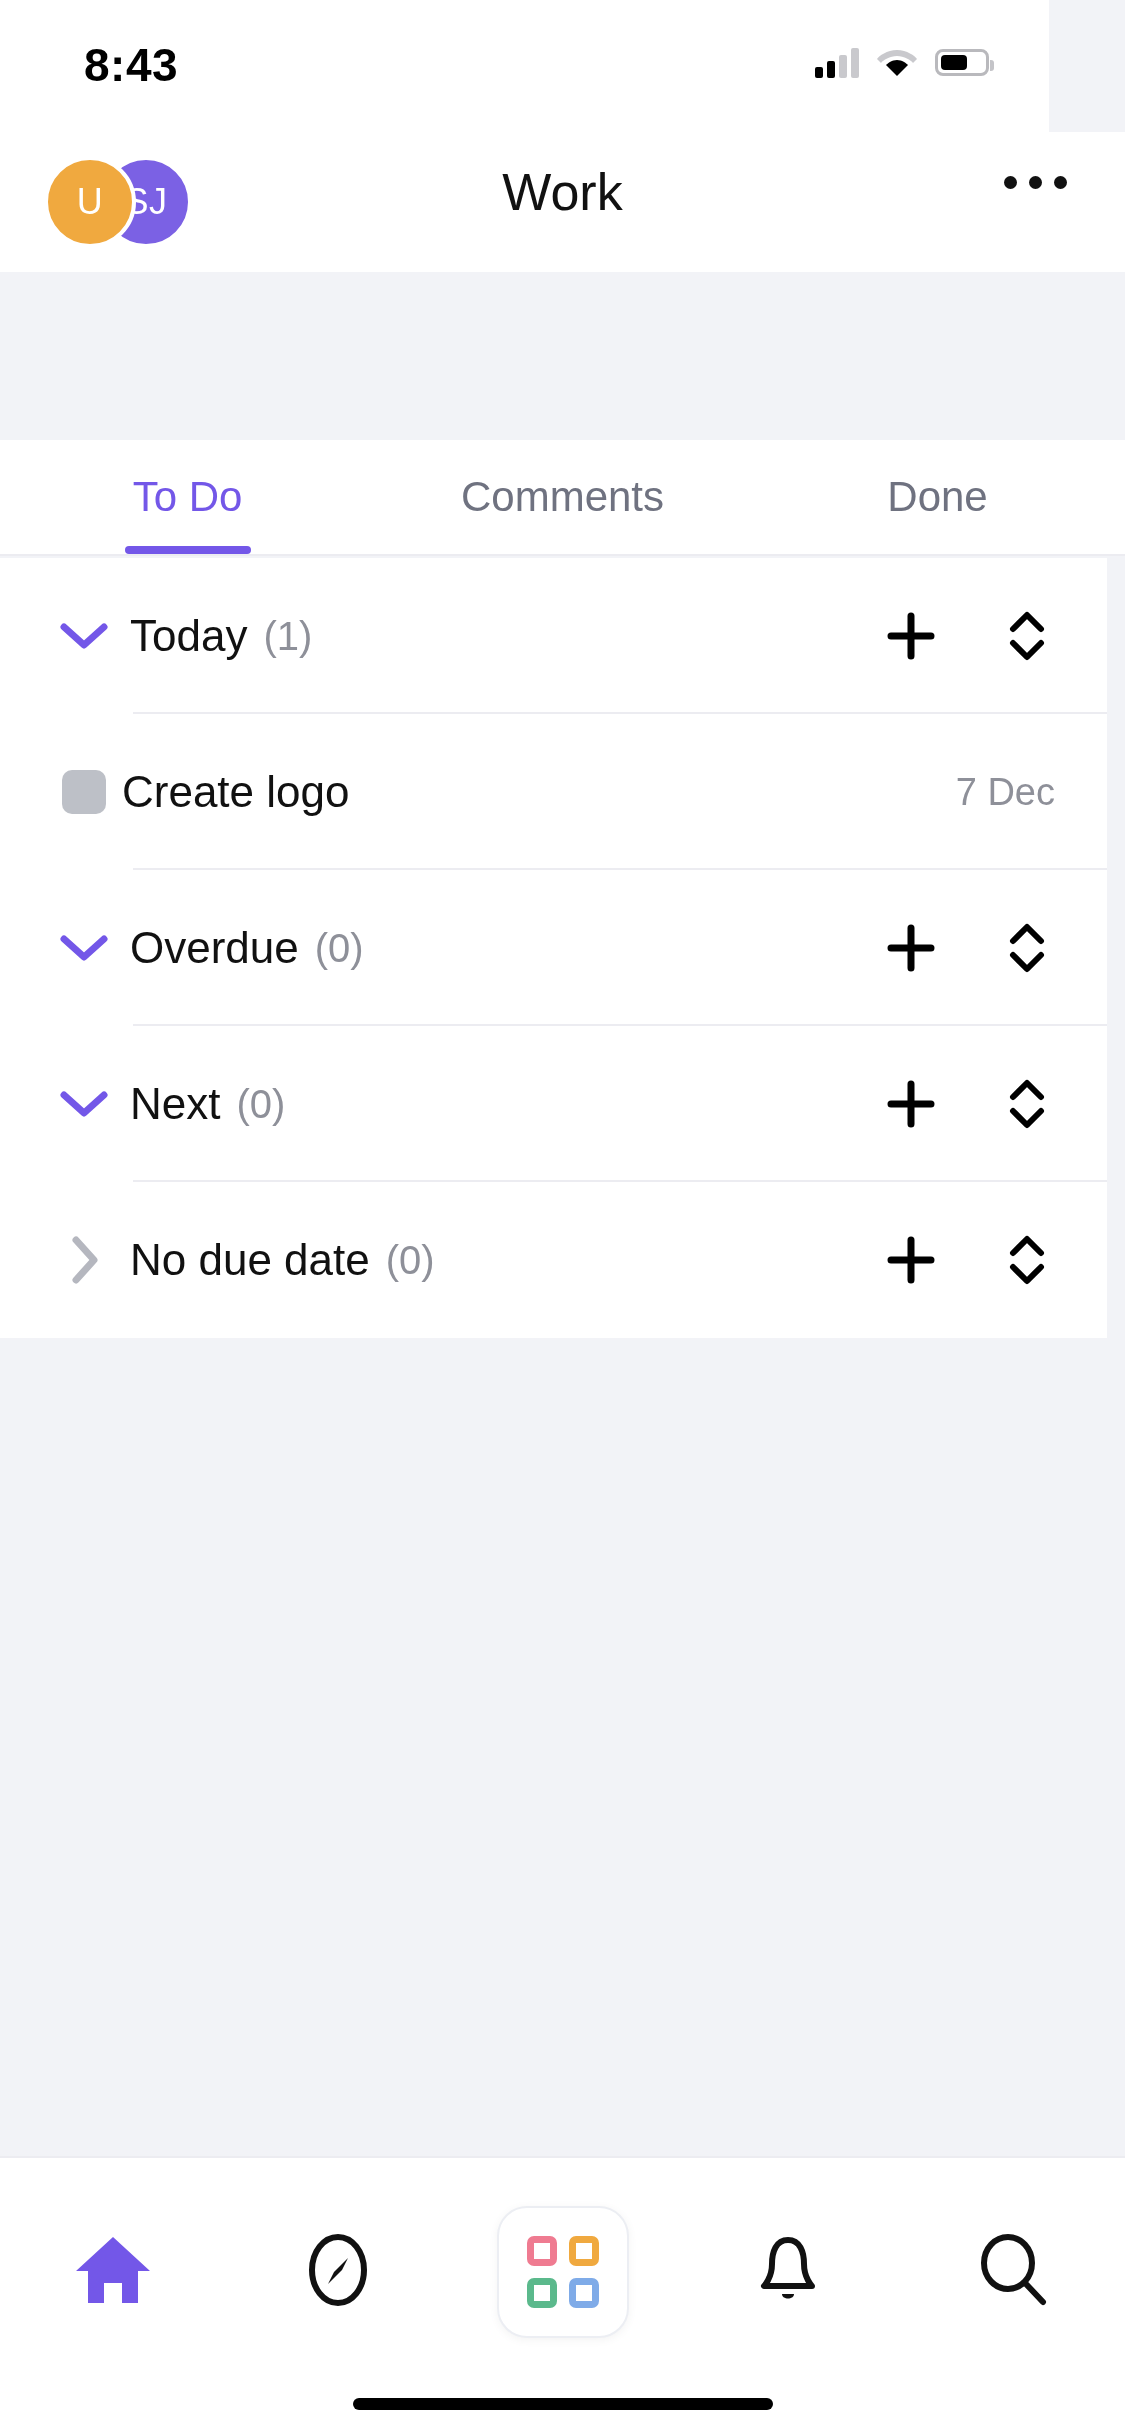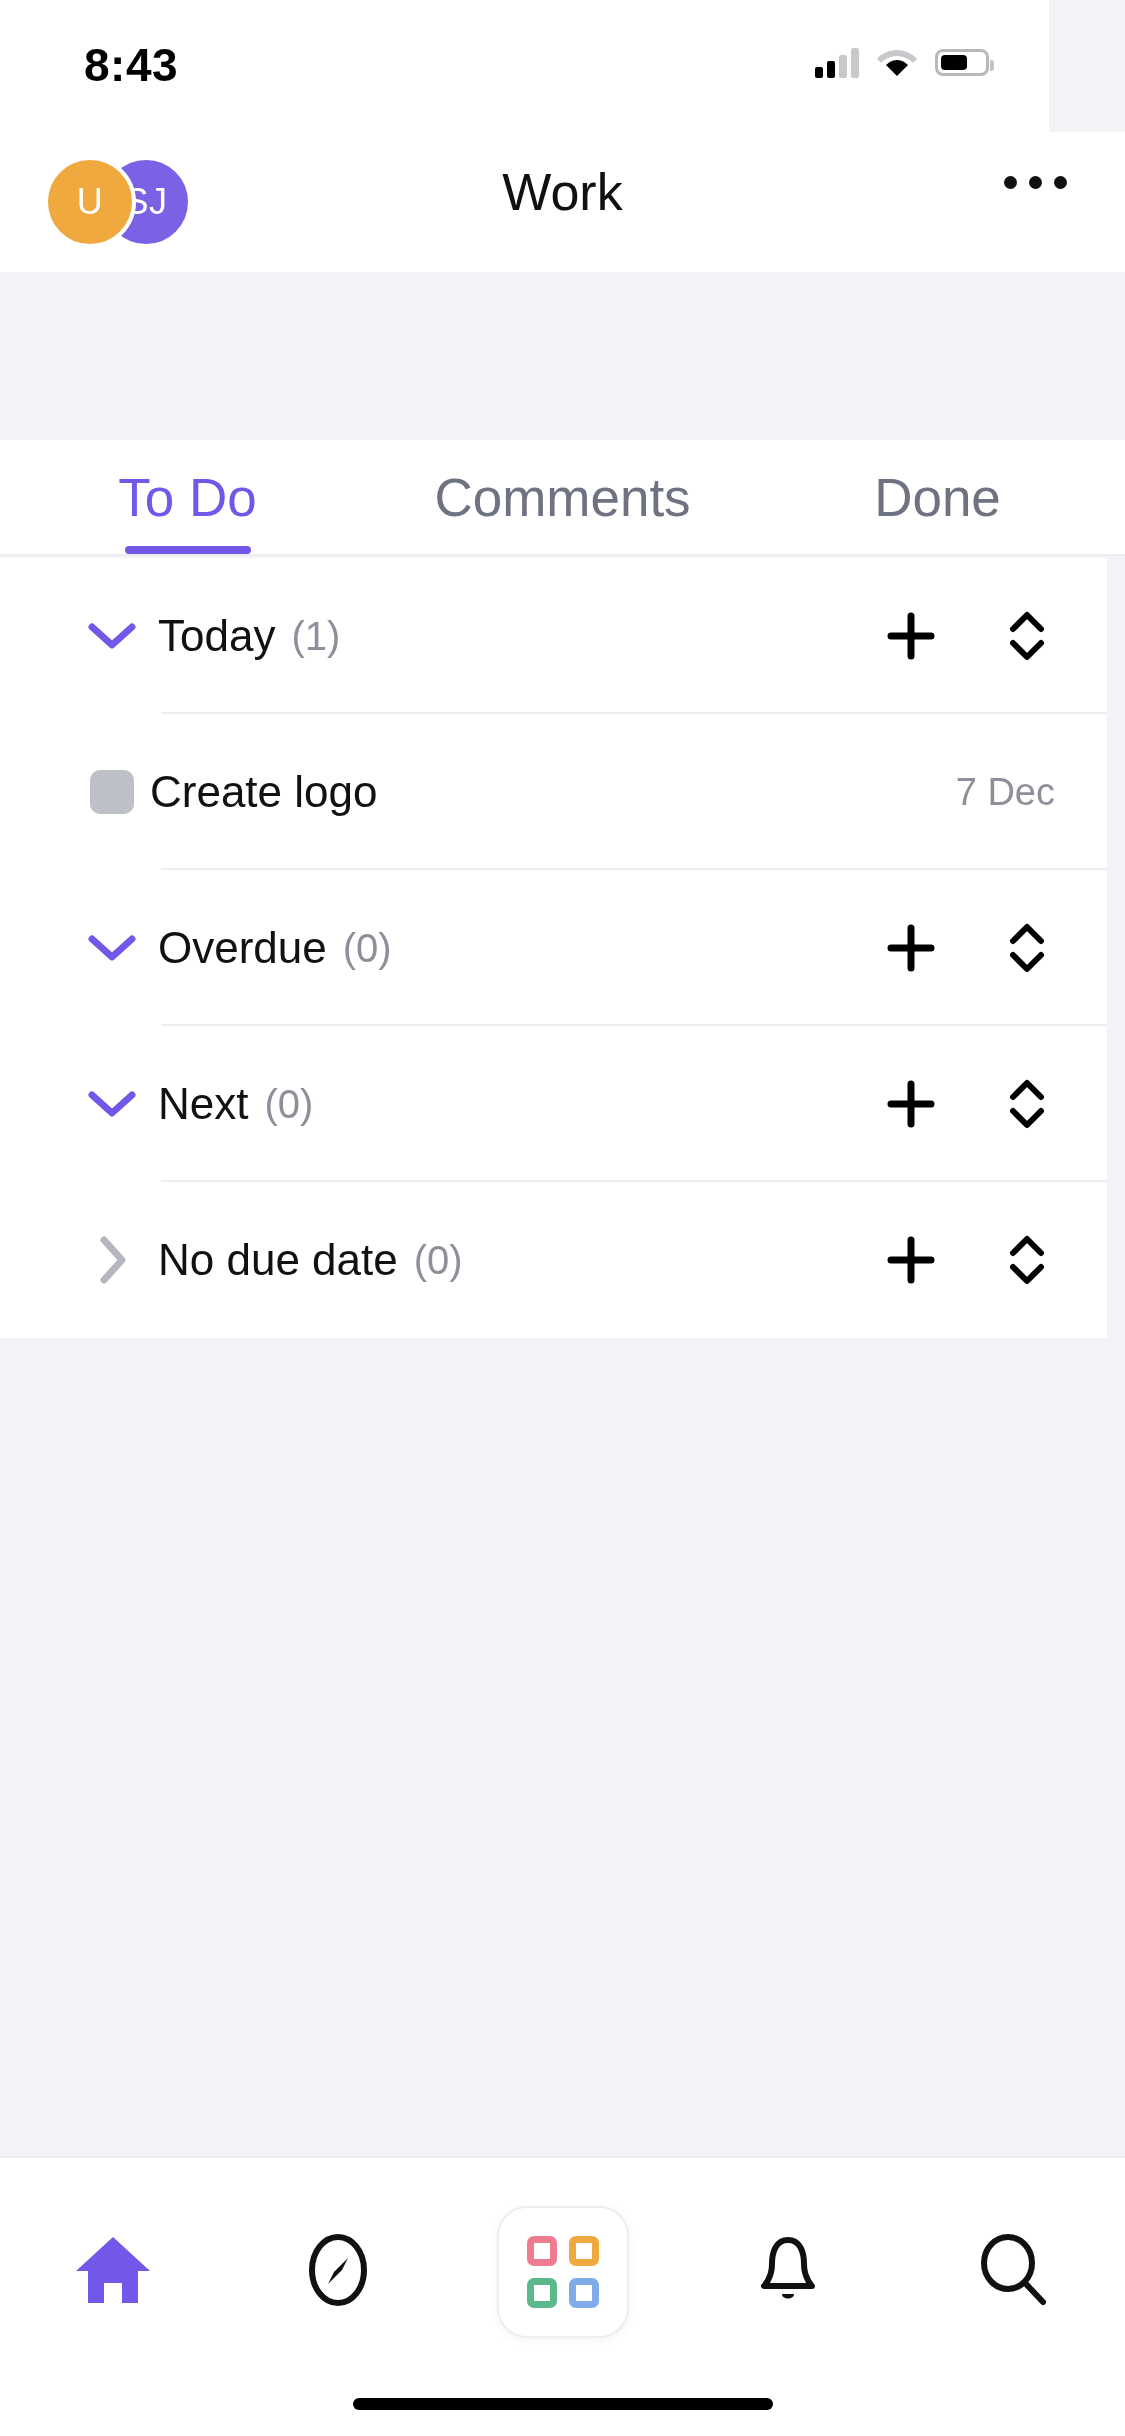--- a/index.html
+++ b/index.html
@@ -78,30 +78,30 @@
   }
   .seg.active { background:#fff; color:#7357e8; box-shadow:0 2px 8px rgba(0,0,0,.08); }
 
   
   .subtabs {
     position:absolute; top:440px; left:0; width:1125px; height:116px;
     background:#fff; display:flex; border-bottom:2px solid #ececf1;
   }
   .subtab {
     flex:1; position:relative; display:flex; align-items:center; justify-content:center;
-    font-size:53px; color:#6f7280;
+    font-size:42px; color:#6f7280;
   }
   .subtab.active { color:#7357e8; }
   .subtab.active::after{
     content:""; position:absolute; bottom:0; left:50%; transform:translateX(-50%);
     width:126px; height:8px; background:#7357e8; border-radius:4px;
   }
 
   
-  .list { position:absolute; top:558px; left:0; width:1107px; background:#fff;padding-left:28px; }
+  .list { position:absolute; top:558px; left:0; width:1107px; background:#fff; }
   .row { position:relative; height:156px; display:flex; align-items:center; }
   .row-sep { position:absolute; left:133px; right:0; bottom:0; height:2px; background:#ececf1; }
 
   .chev {
     width:64px; margin-left:52px; display:flex; align-items:center; justify-content:center;
   }
   .chev svg { display:block; }
   .sec-title { font-size:44px; color:#111; margin-left:14px; }
   .sec-count { font-size:40px; color:#8e9099; margin-left:16px; }
   .row-actions {

